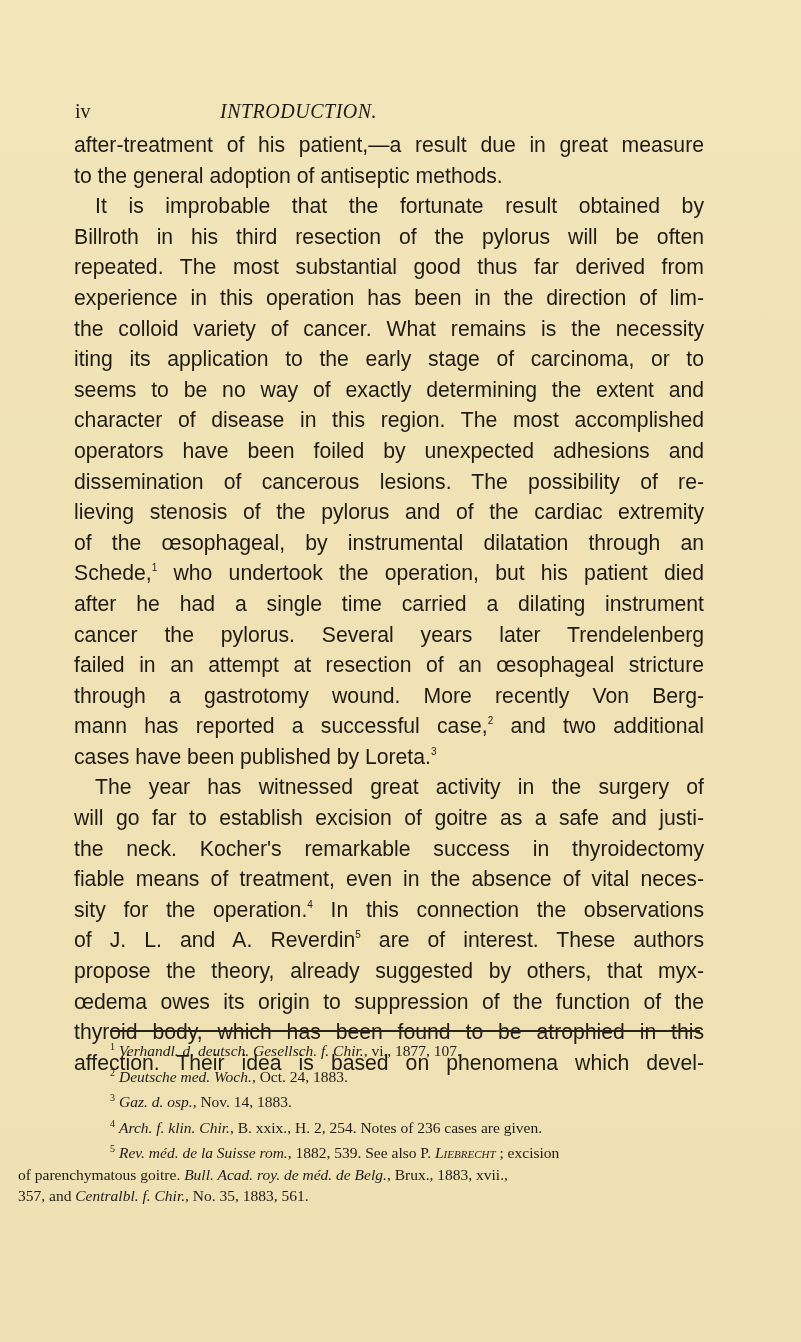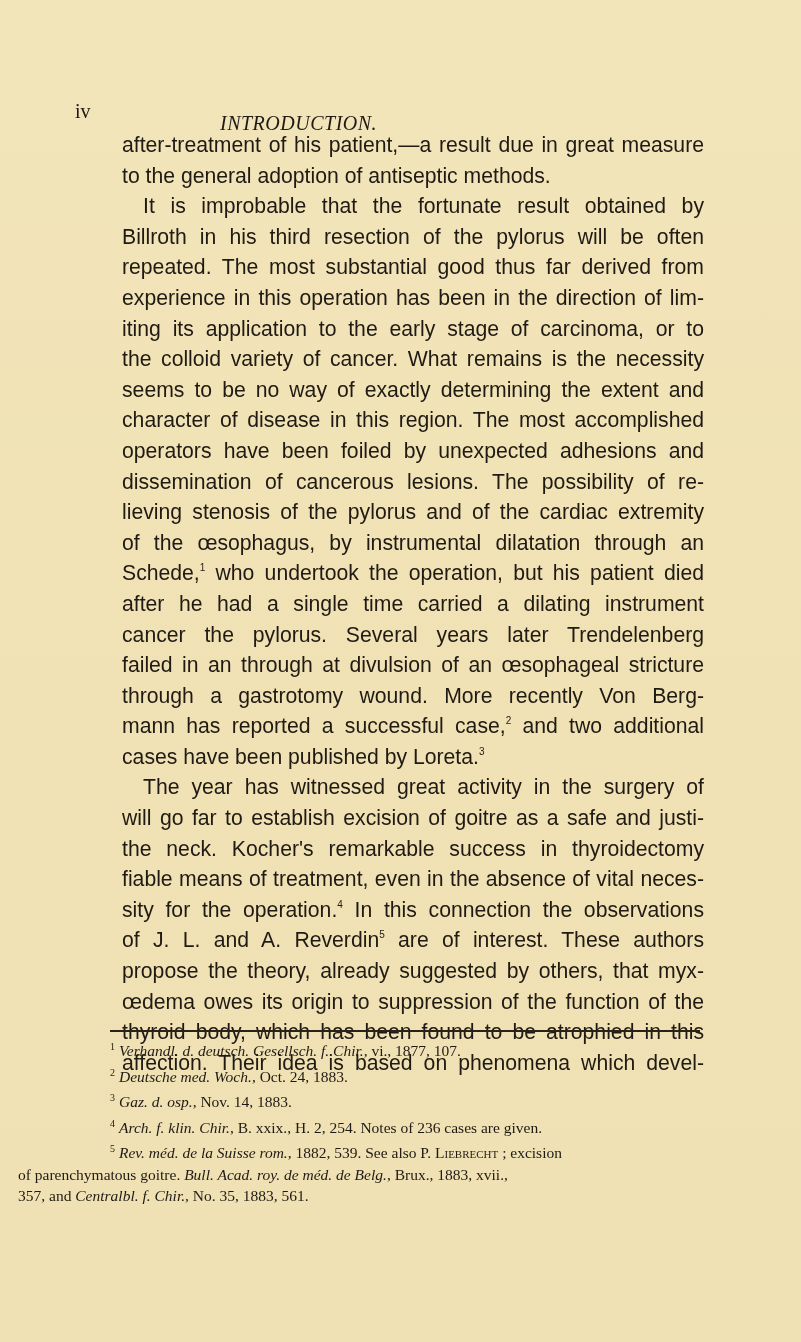--- a/index.html
+++ b/index.html
@@ -10,74 +10,74 @@
     position: relative; overflow: hidden;
     color: #1f1a14;
     font-family: "Liberation Serif", "DejaVu Serif", serif;
   }
   .page { position: absolute; left: 0; top: 0; width: 801px; height: 1078px; }
   .header {
     position: absolute; top: 100px; left: 75px; width: 600px; height: 30px;
     font-size: 20px;
   }
   .header .folio { position: absolute; left: 0; top: 0; }
-  .header .running { position: absolute; left: 145px; top: 12px; font-style: italic; letter-spacing: 0.5px; }
+  .header .running { position: absolute; left: 145px; top: 0; font-style: italic; letter-spacing: 0.5px; }
   .body-text {
     position: absolute; left: 74px; top: 130px; width: 630px;
     font-family: "Liberation Sans", "DejaVu Sans", sans-serif;
     font-size: 21.2px; line-height: 30.6px;
     text-align: justify;
   }
-  .body-text .line { display: block; white-space: nowrap; text-align-last: justify; text-align: justify; margin-left: 48px; }
+  .body-text .line { display: block; white-space: nowrap; text-align-last: justify; text-align: justify; }
   .body-text .line.last { text-align-last: left; }
   .body-text .line.indent { padding-left: 21px; }
   .rule {
     position: absolute; left: 110px; top: 1030px; width: 590px; height: 0;
     border-top: 2px solid #2a2218;
   }
   .notes {
     position: absolute; left: 110px; top: 1036px; width: 600px;
     font-size: 15.5px; line-height: 21.5px;
   }
   .notes .note { display: block; white-space: nowrap; }
   .notes .note.cont { margin-left: -97px; padding-left: 0; }
   .notes .note .num { font-size: 10px; vertical-align: 6px; margin-right: 4px; }
   .notes i { font-style: italic; }
   sup.ref { font-size: 10px; vertical-align: 9px; line-height: 0; }
-  .sc { font-variant: small-caps; }
+  .sc { font-variant: small-caps; font-style: italic; }
 </style>
 </head>
 <body>
 
 <div class="page">
 
   <div class="header">
     <span class="folio">iv</span>
     <span class="running">INTRODUCTION.</span>
   </div>
 
   <div class="body-text">
     <span class="line">after-treatment of his patient,—a result due in great measure</span>
     <span class="line last">to the general adoption of antiseptic methods.</span>
     <span class="line indent">It is improbable that the fortunate result obtained by</span>
     <span class="line">Billroth in his third resection of the pylorus will be often</span>
     <span class="line">repeated. The most substantial good thus far derived from</span>
     <span class="line">experience in this operation has been in the direction of lim-</span>
+    <span class="line">the colloid variety of cancer. What remains is the necessity</span>
     <span class="line">iting its application to the early stage of carcinoma, or to</span>
-    <span class="line">the colloid variety of cancer. What remains is the necessity</span>
     <span class="line">seems to be no way of exactly determining the extent and</span>
     <span class="line">character of disease in this region. The most accomplished</span>
     <span class="line">operators have been foiled by unexpected adhesions and</span>
     <span class="line">dissemination of cancerous lesions. The possibility of re-</span>
     <span class="line">lieving stenosis of the pylorus and of the cardiac extremity</span>
-    <span class="line">of the œsophagus, by instrumental dilatation through an</span>
+    <span class="line">of the œsophageal, by instrumental dilatation through an</span>
     <span class="line"><span>Schede,</span><sup class="ref">1</sup><span> who undertook the operation, but his patient died</span></span>
     <span class="line">after he had a single time carried a dilating instrument</span>
     <span class="line">cancer the pylorus. Several years later Trendelenberg</span>
-    <span class="line">failed in an through at divulsion of an œsophageal stricture</span>
+    <span class="line">failed in an attempt at resection of an œsophageal stricture</span>
     <span class="line">through a gastrotomy wound. More recently Von Berg-</span>
     <span class="line"><span>mann has reported a successful case,</span><sup class="ref">2</sup><span> and two additional</span></span>
     <span class="line last"><span>cases have been published by Loreta.</span><sup class="ref">3</sup></span>
     <span class="line indent">The year has witnessed great activity in the surgery of</span>
     <span class="line">will go far to establish excision of goitre as a safe and justi-</span>
     <span class="line">the neck. Kocher's remarkable success in thyroidectomy</span>
     <span class="line">fiable means of treatment, even in the absence of vital neces-</span>
     <span class="line"><span>sity for the operation.</span><sup class="ref">4</sup><span> In this connection the observations</span></span>
     <span class="line"><span>of J. L. and A. Reverdin</span><sup class="ref">5</sup><span> are of interest. These authors</span></span>
     <span class="line">propose the theory, already suggested by others, that myx-</span>

